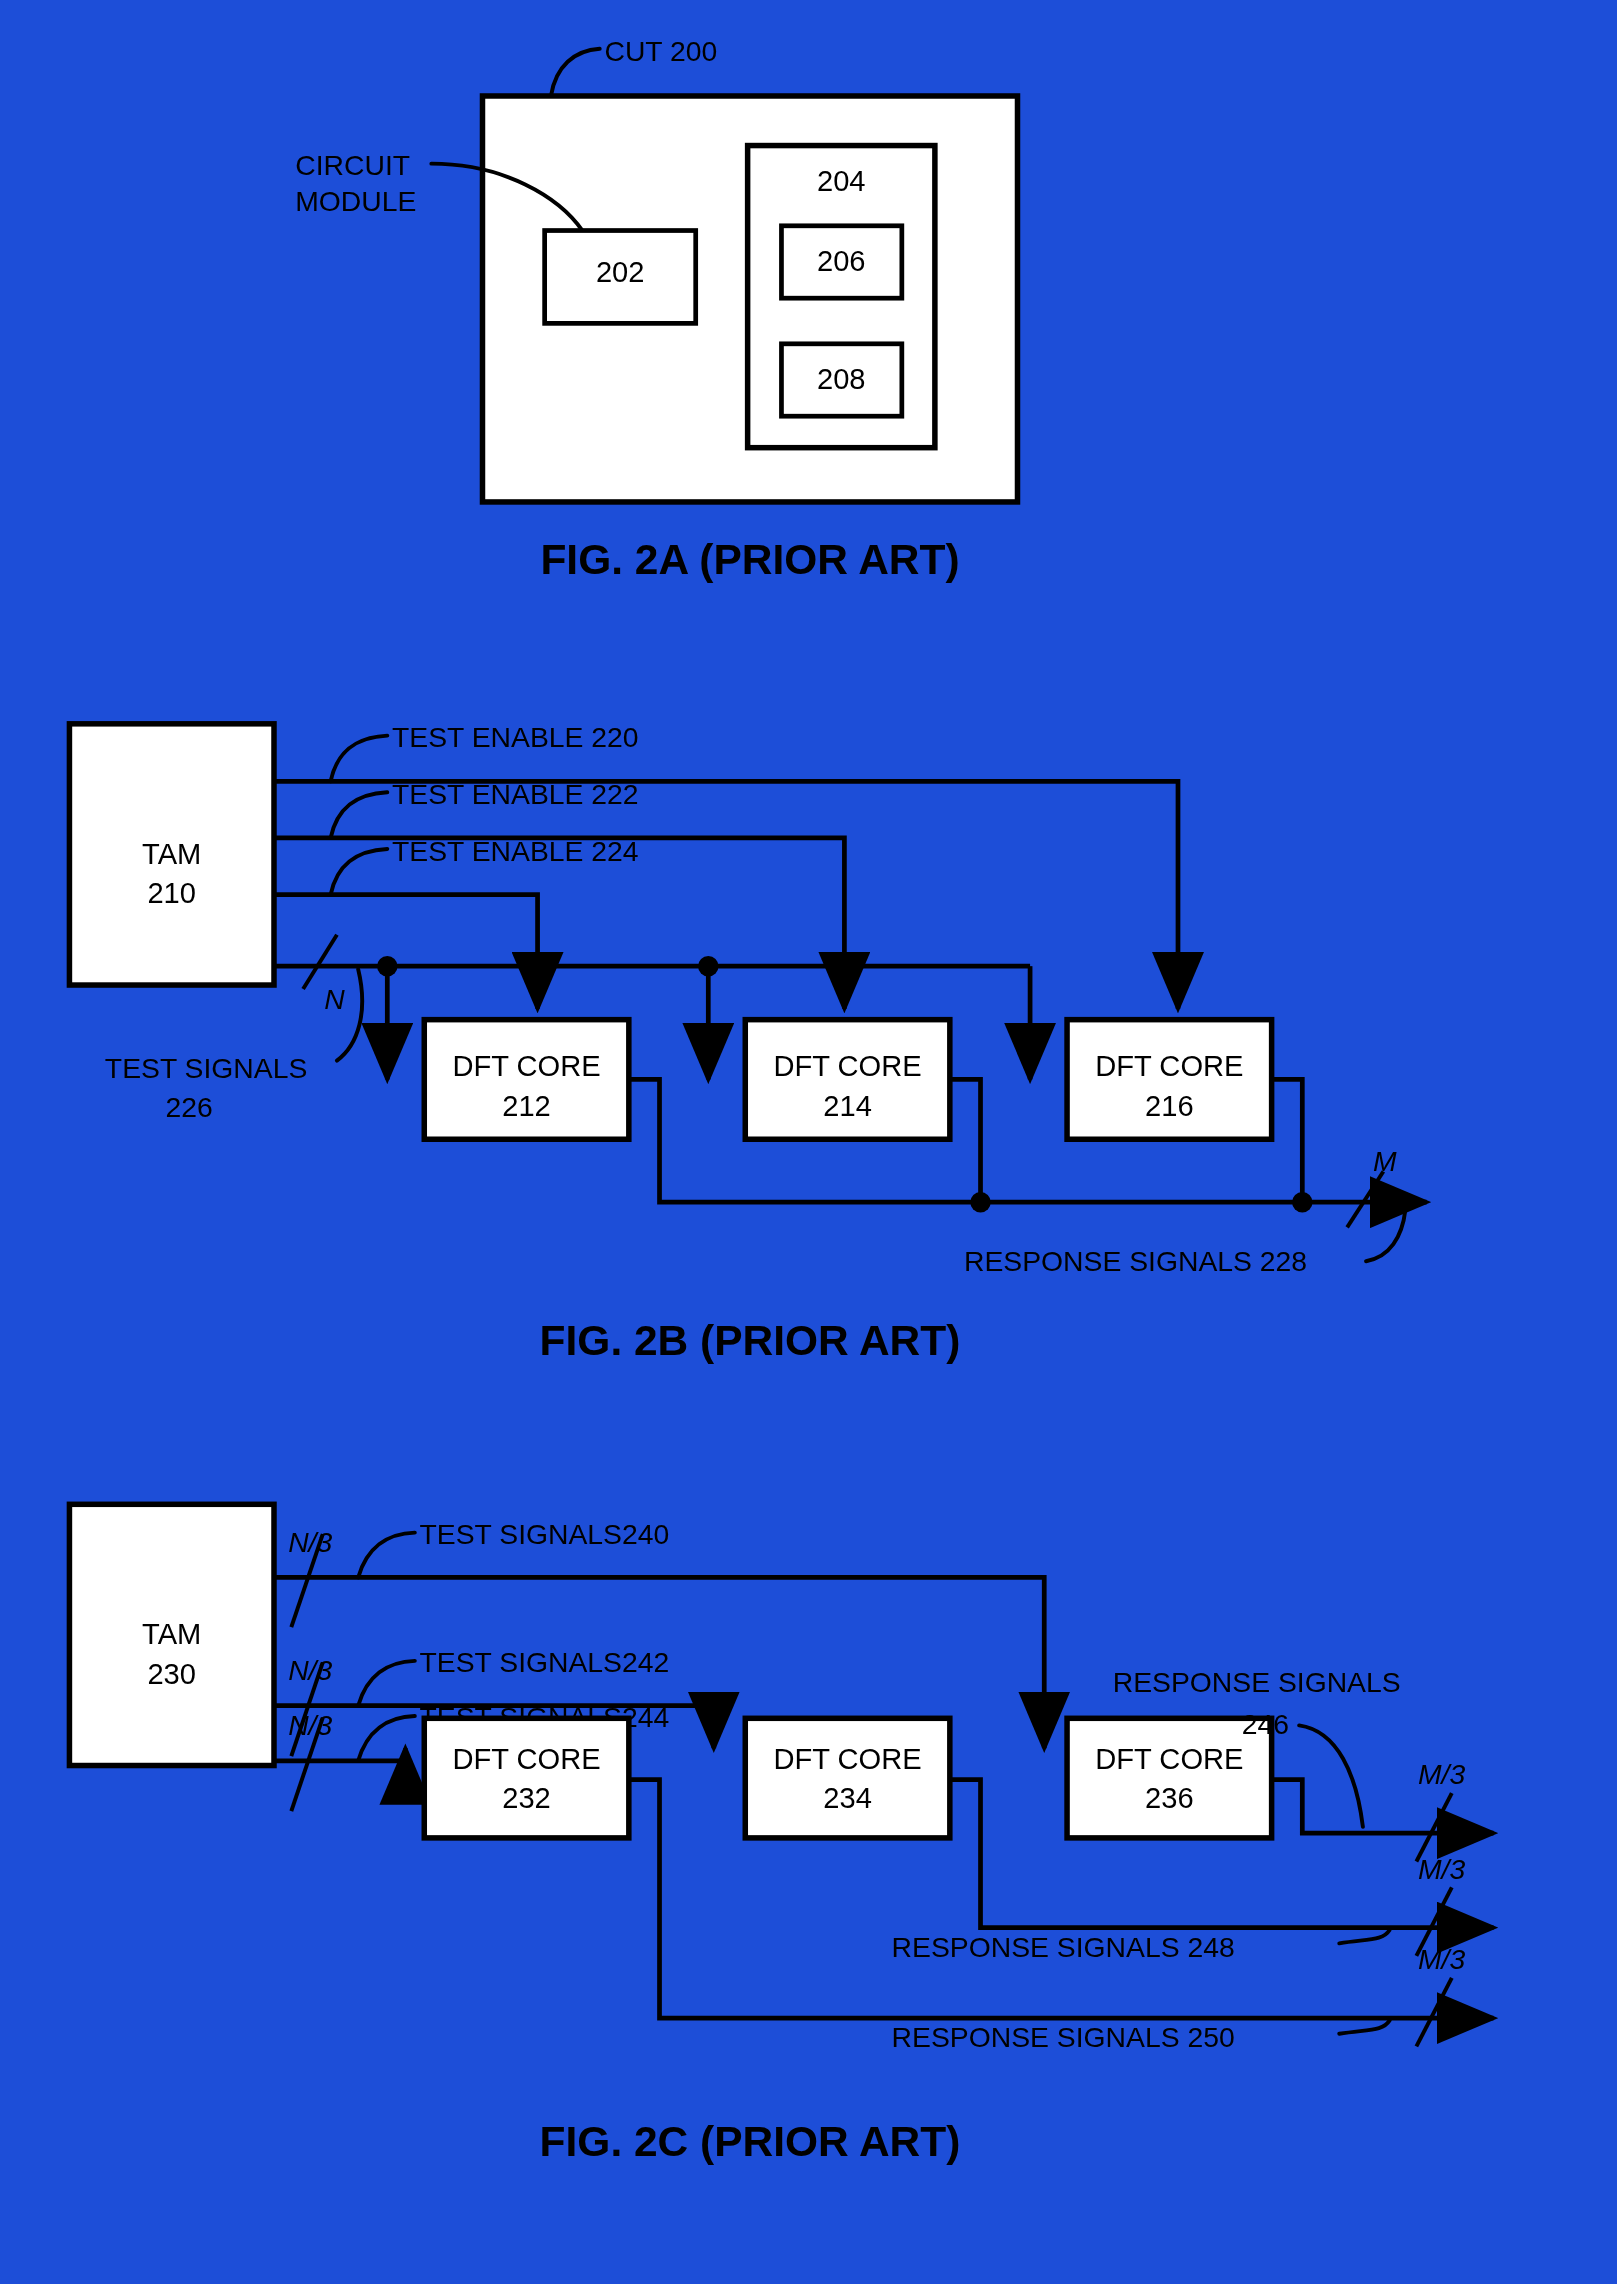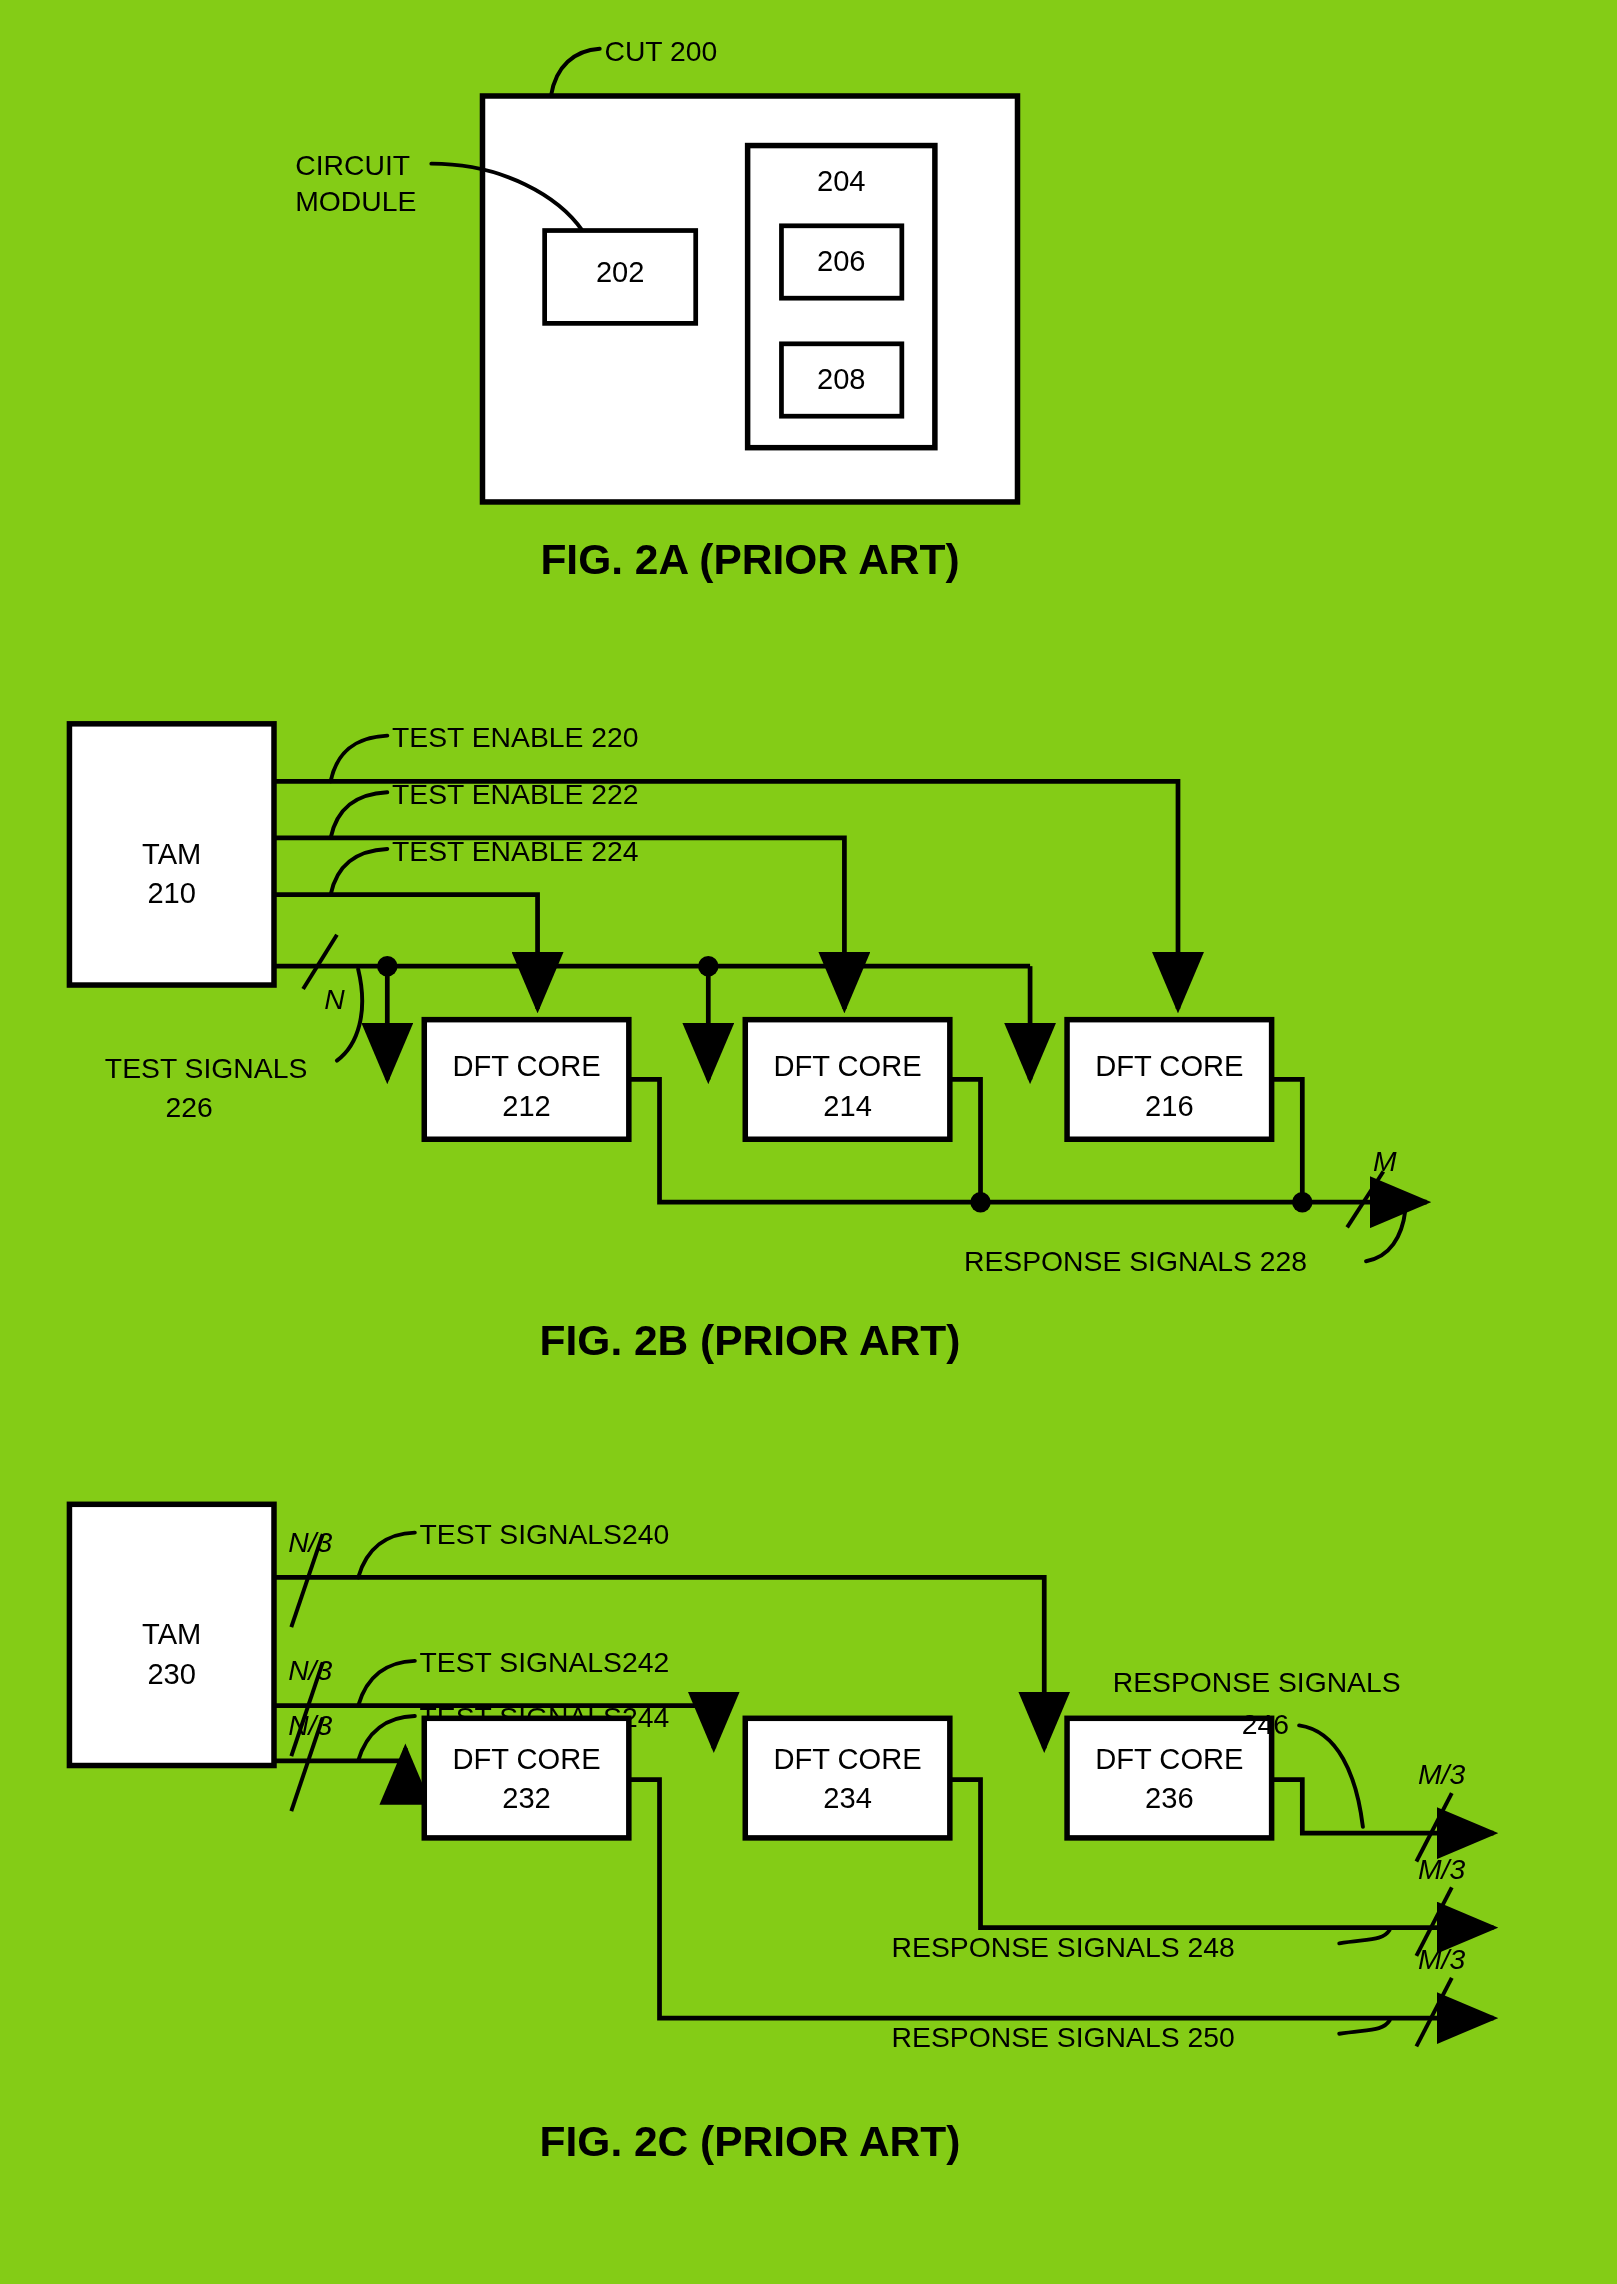--- a/index.html
+++ b/index.html
@@ -11,21 +11,21 @@
     width: 1618px;
     height: 2284px;
     font-family: "Liberation Sans", sans-serif;
     color: #000000;
     overflow: hidden;
     position: relative;
   }
   .sheet {
     position: absolute;
     inset: 0;
-    background: #84cc16;
+    background: #1d4ed8;
   }
   svg.figure {
     display: block;
     position: absolute;
     left: 0;
     top: 0;
     width: 1618px;
     height: 2284px;
     overflow: visible;
   }

